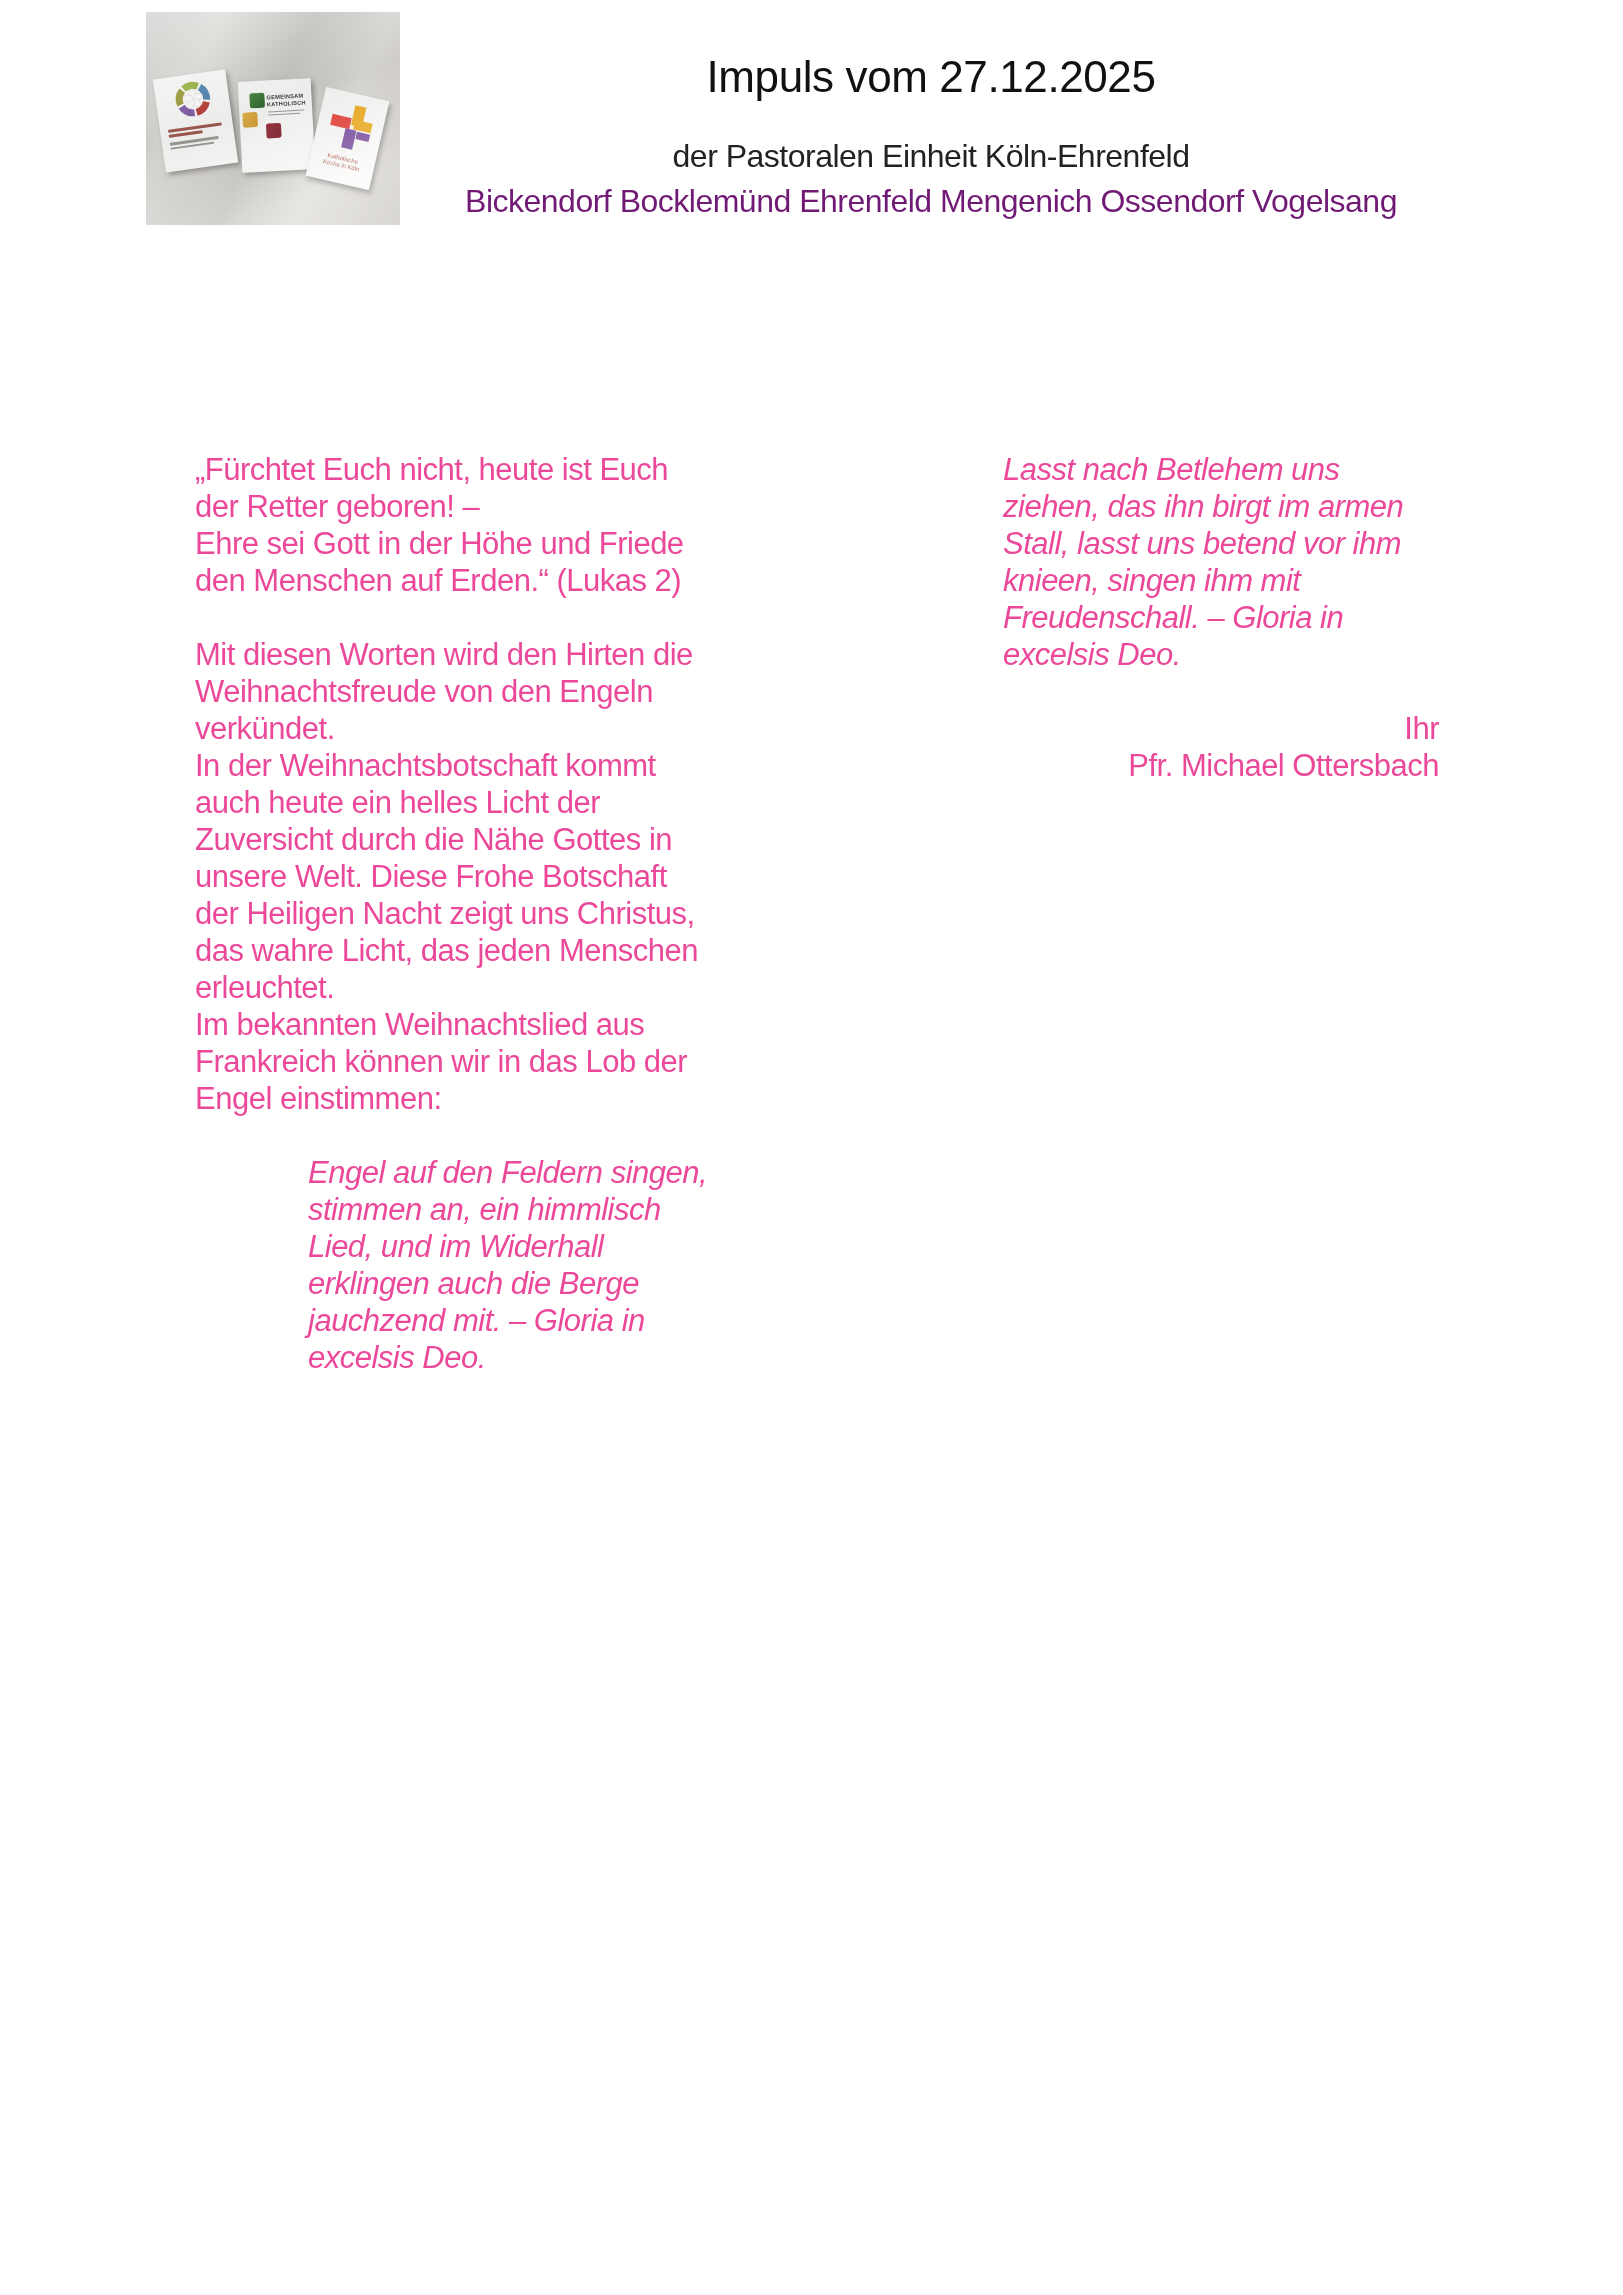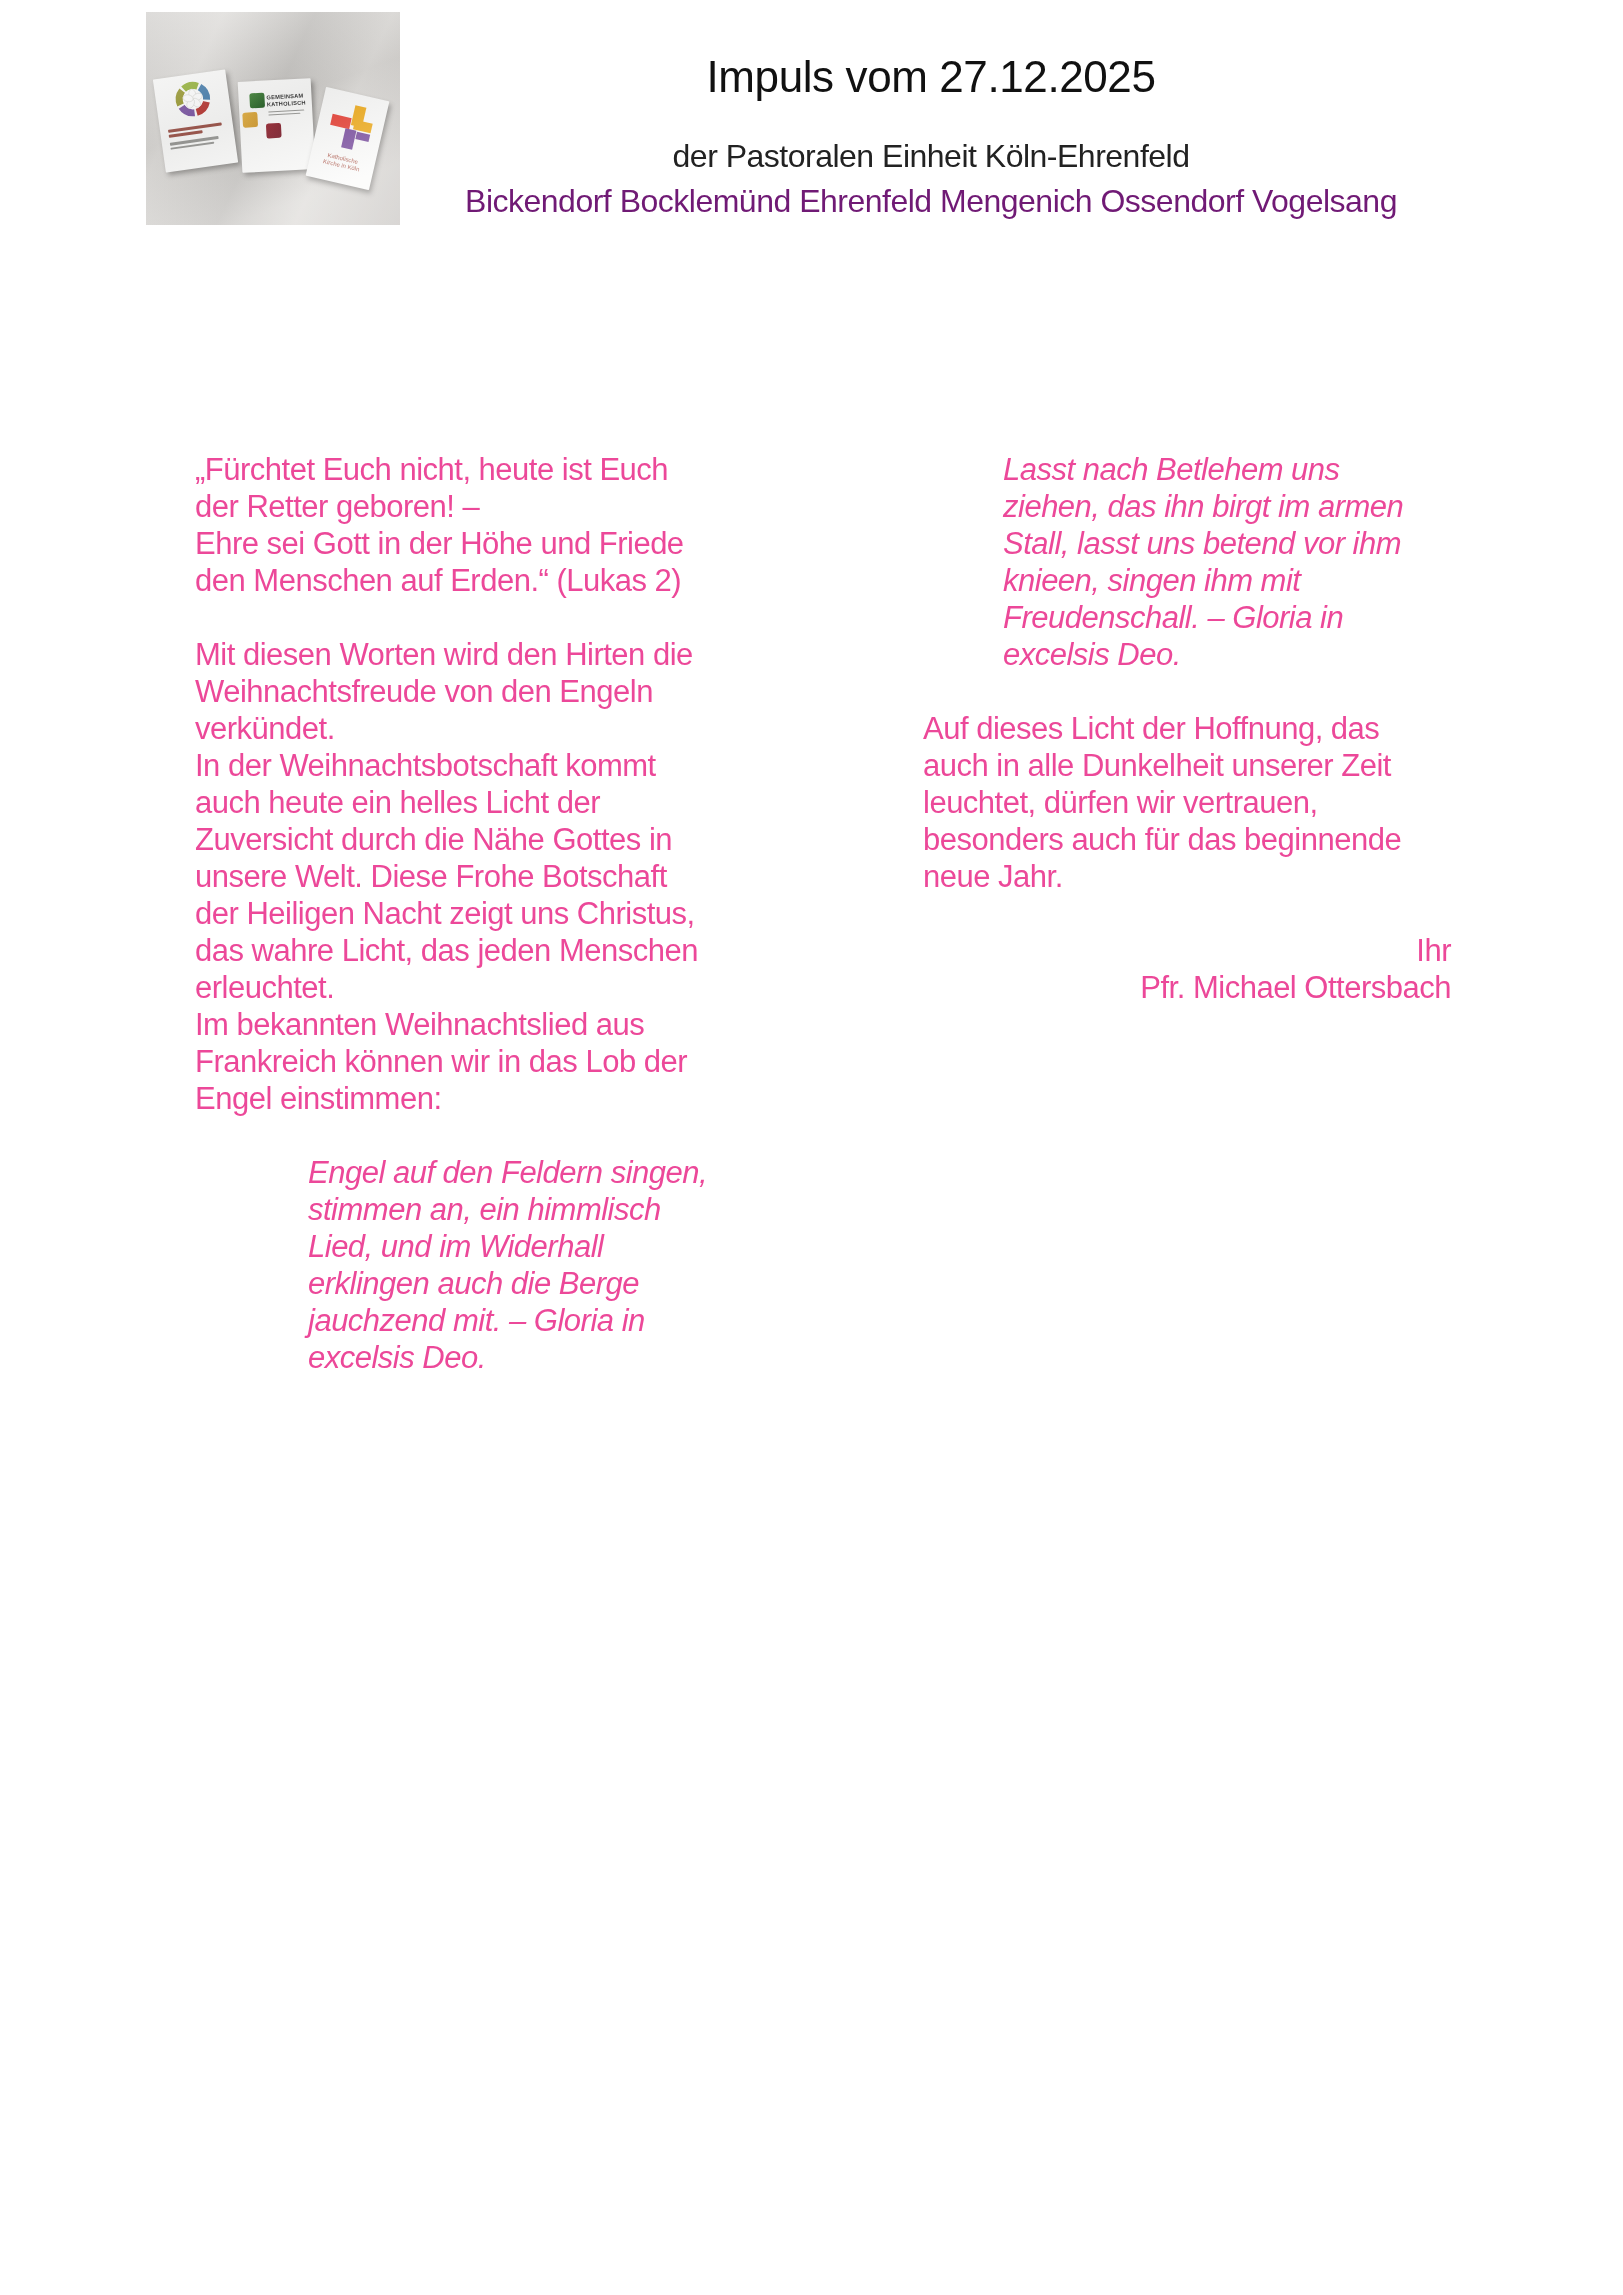--- a/index.html
+++ b/index.html
@@ -44,21 +44,21 @@
   .c2bars .bar{height:1.6px;margin:1.6px 0;}
   .cross-logo{position:absolute;left:11.4px;top:8px;}
   .koelntext{left:0;top:63px;width:100%;text-align:center;color:#ad594c;font-size:6px;line-height:7.3px;}
 
   
   .col{position:absolute;top:451px;font-size:31px;line-height:37px;letter-spacing:-0.5px;color:#ec4899;}
   .col-left{left:195px;width:540px;}
   .col-right{left:923px;width:528px;}
   .para{margin:0 0 37px 0;white-space:pre-line;}
   .verse{font-style:italic;margin-left:113px;}
-  .signature{text-align:right;white-space:pre-line;margin:0;}
+  .signature{text-align:right;white-space:pre-line;margin:12px;}
 </style>
 </head>
 <body>
 
 <div class="hline title">Impuls vom 27.12.2025</div>
 <div class="hline subline">der Pastoralen Einheit Köln-Ehrenfeld</div>
 <div class="hline communities">Bickendorf Bocklemünd Ehrenfeld Mengenich Ossendorf Vogelsang</div>
 
 <div class="photo">
 
@@ -146,21 +146,16 @@
 excelsis Deo.</p>
 </div>
 
 <div class="col col-right">
   <p class="para verse" style="margin-left:80px">Lasst nach Betlehem uns
 ziehen, das ihn birgt im armen
 Stall, lasst uns betend vor ihm
 knieen, singen ihm mit
 Freudenschall. – Gloria in
 excelsis Deo.</p>
-  <p class="para">Auf dieses Licht der Hoffnung, das
-auch in alle Dunkelheit unserer Zeit
-leuchtet, dürfen wir vertrauen,
-besonders auch für das beginnende
-neue Jahr.</p>
   <p class="para signature">Ihr
 Pfr. Michael Ottersbach</p>
 </div>
 
 
 </body></html>

